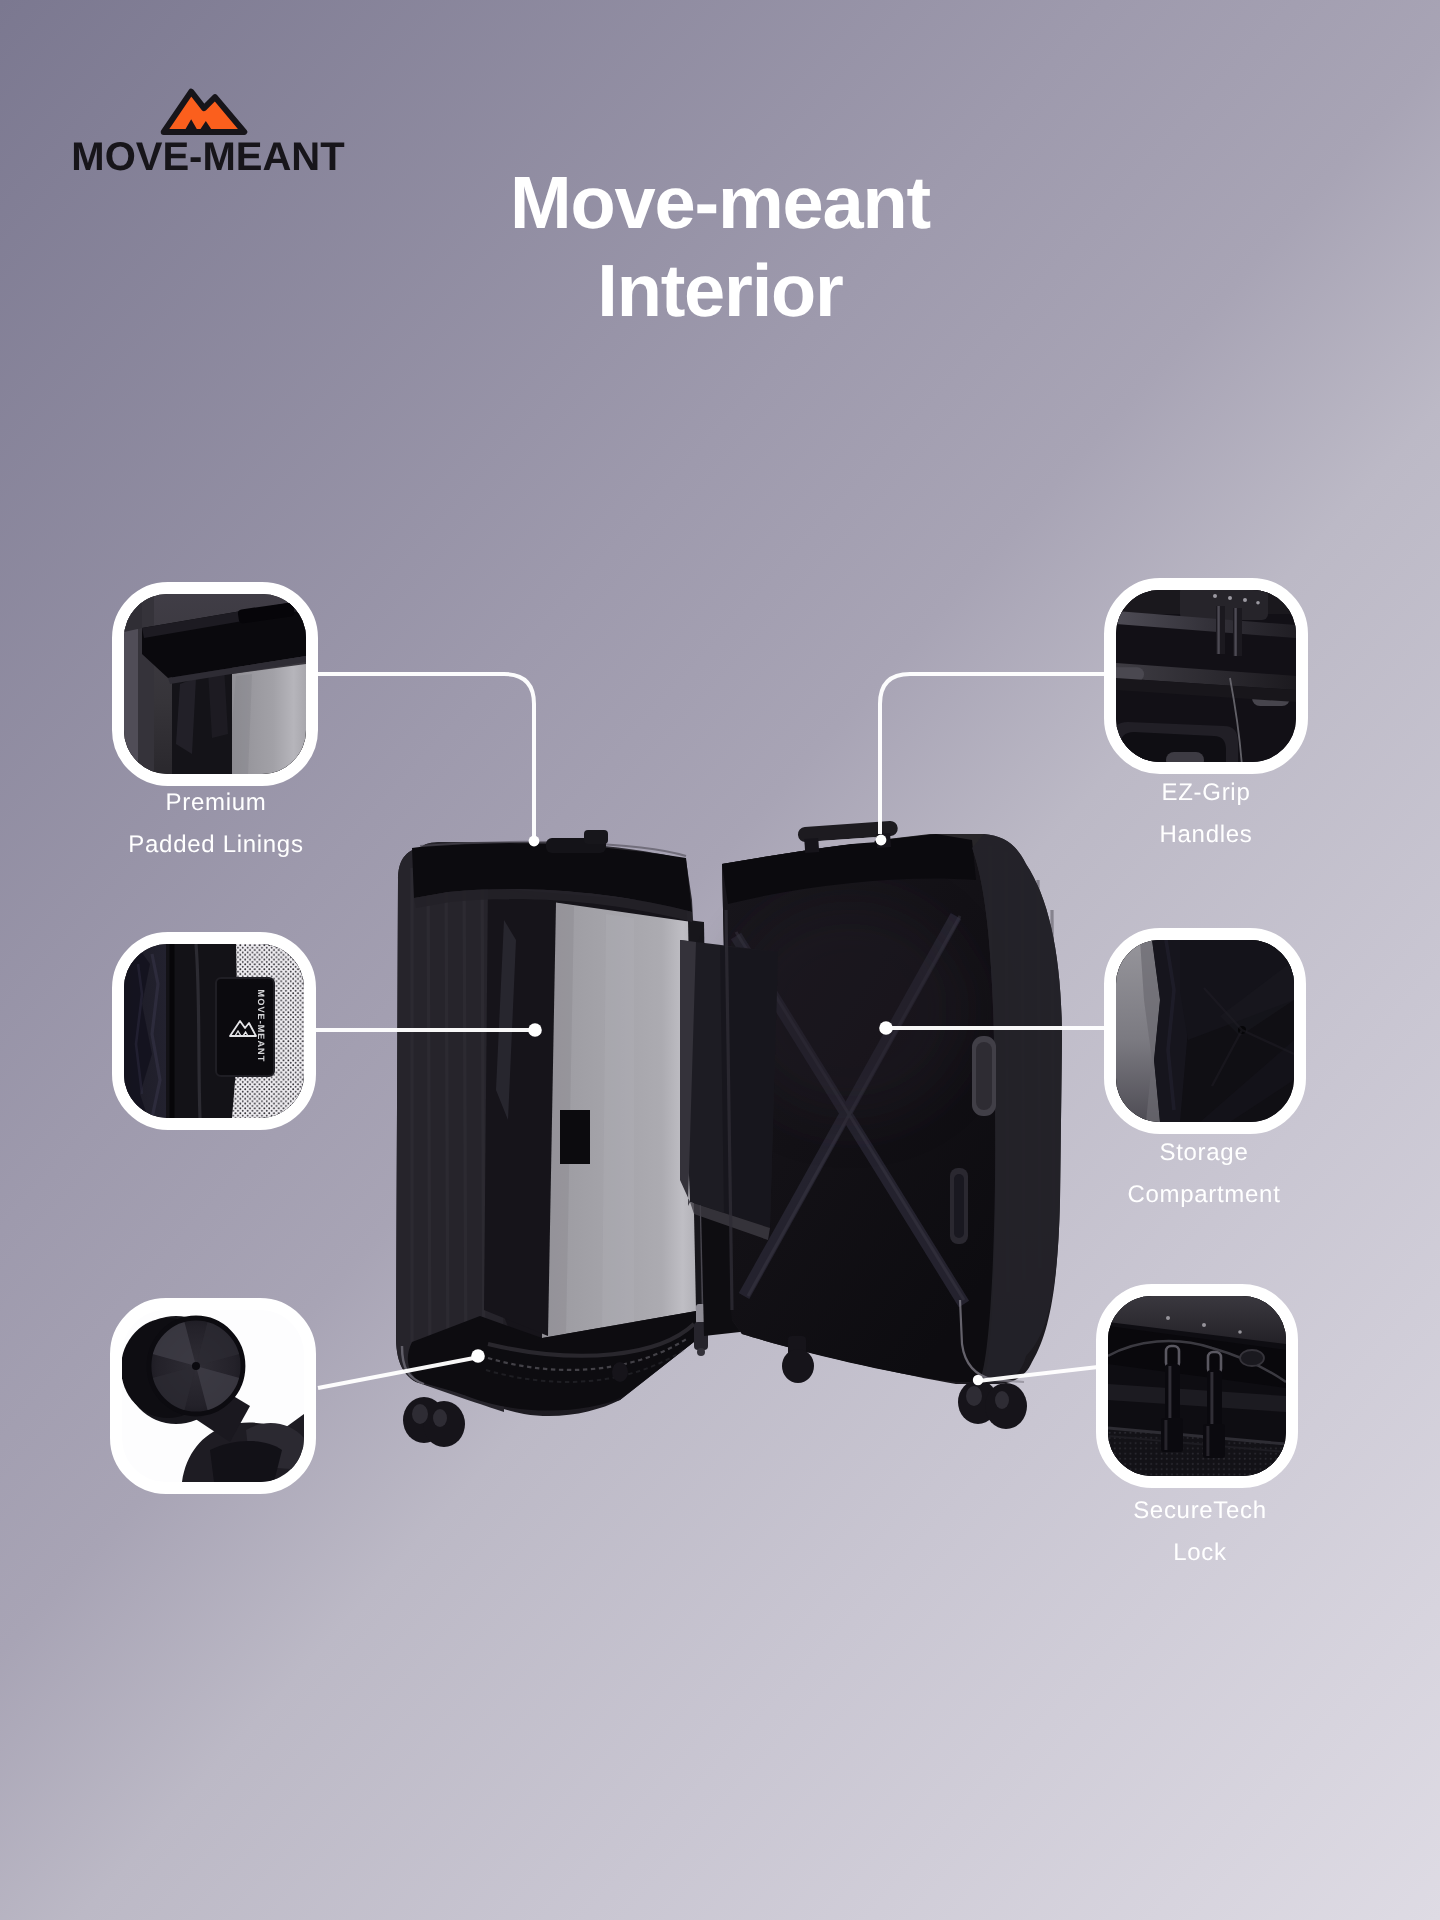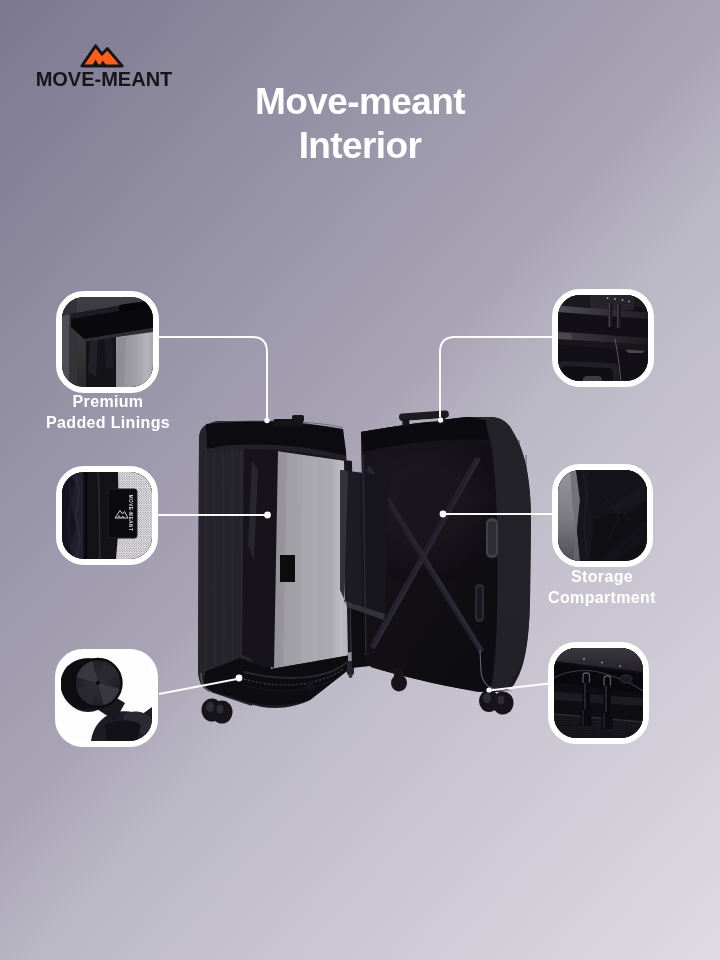--- a/index.html
+++ b/index.html
@@ -2,21 +2,21 @@
 <html><head><meta charset="utf-8">
 <style>
 html,body{margin:0;padding:0;background:#888;}
 #canvas{position:relative;width:720px;height:960px;overflow:hidden;
  background:linear-gradient(132deg,#7b7890 0%,#9e9aad 35%,#a8a4b5 47%,#bcb9c6 57%,#c9c6d2 73%,#dedbe4 100%);
  font-family:"Liberation Sans",sans-serif;}
 .abs{position:absolute;}
 #bigsvg{position:absolute;left:0;top:0;}
 .co{position:absolute;box-sizing:border-box;border:6px solid #fff;border-radius:28px;overflow:hidden;background:#141217;}
 .co svg{display:block;width:100%;height:100%;}
-.lbl{position:absolute;color:#fff;font-weight:bold;font-size:16px;line-height:21px;text-align:center;letter-spacing:0.35px;}
+.lbl{position:absolute;color:#fff;font-weight:normal;font-size:12px;line-height:21px;text-align:center;letter-spacing:0.35px;}
 #title{position:absolute;left:0;top:80px;width:720px;text-align:center;color:#fff;
  font-size:37px;font-weight:bold;line-height:44px;letter-spacing:-0.6px;}
 #logotxt{position:absolute;left:0;top:68px;width:208px;text-align:center;color:#17151a;
  font-size:20px;font-weight:bold;letter-spacing:0;}
 </style></head>
 <body>
 <div id="canvas">
 
 <svg id="bigsvg" width="720" height="960" viewBox="0 0 720 960">
 <defs>
@@ -400,15 +400,17 @@
   <rect x="50" y="28" width="6.5" height="11" rx="2.6" fill="none" stroke="#5a5861" stroke-width="1.3"></rect>
   <rect x="49.5" y="37" width="7.5" height="29" rx="2" fill="#0a090e"></rect>
   <rect x="51.2" y="38" width="1.5" height="27" fill="#302e36"></rect>
   <rect x="47.5" y="64" width="11" height="17" rx="1.5" fill="#0b0a0f"></rect>
   <rect x="49.2" y="65" width="1.5" height="15" fill="#26242b"></rect>
  </g>
 </svg>
     </div>
 
 <div class="lbl" style="left:33px;top:391px;width:150px;">Premium<br>Padded Linings</div>
+<div class="lbl" style="left:528px;top:386px;width:150px;">EZ-Grip<br>Handles</div>
 <div class="lbl" style="left:522px;top:566px;width:160px;">Storage<br>Compartment</div>
+<div class="lbl" style="left:525px;top:745px;width:150px;">SecureTech<br>Lock</div>
 
 </div>
 
 </body></html>

